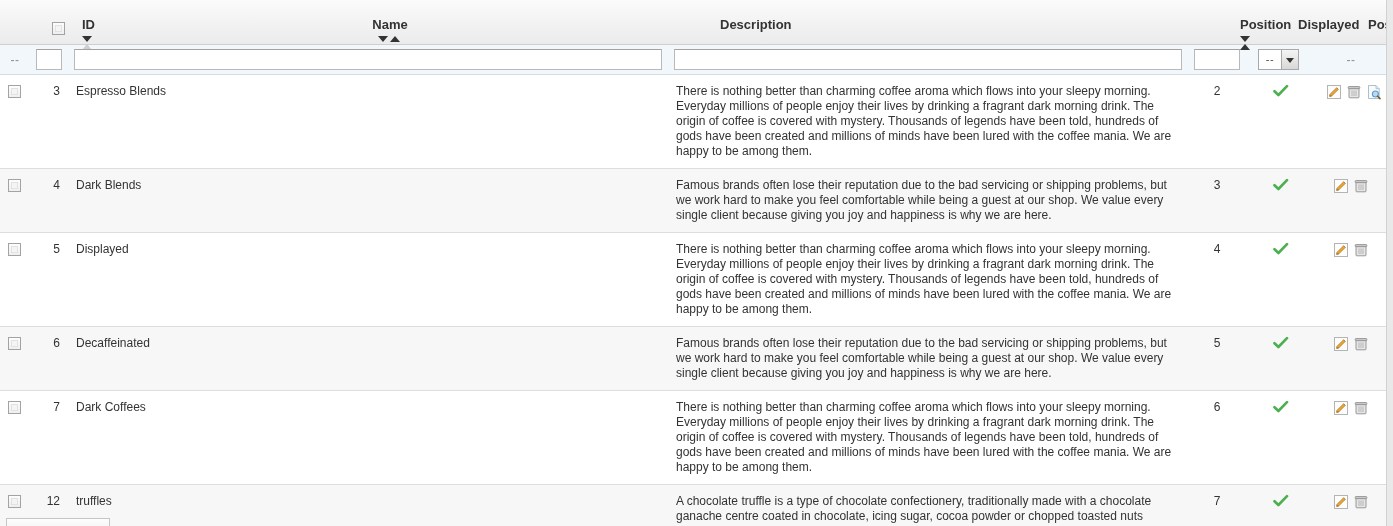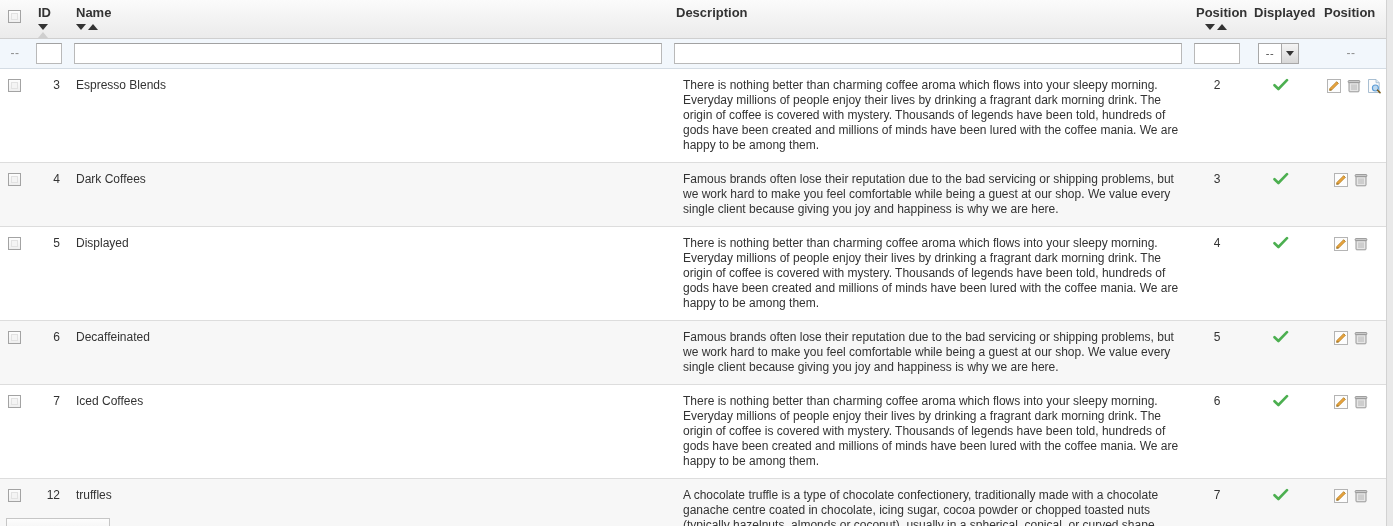--- a/index.html
+++ b/index.html
@@ -31,21 +31,21 @@
   thead th {
     border-bottom: 1px solid #cfcfcf;
     padding: 0;
     vertical-align: top;
     height: 38px;
     font-weight: bold;
     font-size: 13px;
     color: #333333;
     text-align: left;
   }
-  .th-inner { padding: 6px 8px 0 8px; }
+  .th-inner { padding: 18px 8px 0 8px; margin-left: 44px; }
   .th-inner.center { text-align: left; }
   .th-label { display: block; line-height: 14px; white-space: nowrap; }
   .sorters { display: block; margin-top: 2px; line-height: 8px; height: 10px; }
   .sorters.center { text-align: center; }
   .arrow {
     display: inline-block;
     width: 0; height: 0;
     margin-right: 2px;
     vertical-align: middle;
   }
@@ -136,26 +136,26 @@
   td.c-check { width: 30px; text-align: left; padding-left: 8px; }
   td.c-id { width: 38px; text-align: right; padding-right: 10px; color: #444; }
   td.c-name { width: 600px; padding-left: 20px; color: #333; }
   td.c-desc { padding-left: 7px; padding-right: 12px; color: #333; }
   td.c-pos { width: 58px; text-align: center; color: #444; }
   td.c-disp { width: 70px; text-align: center; }
   td.c-act { width: 70px; text-align: center; white-space: nowrap; }
 
   th.c-check { width: 30px; }
   th.c-id { width: 38px; }
-  th.c-name { width: 600px; }
+  th.c-name { width: 600px; text-align: center; }
   th.c-pos { width: 58px; }
   th.c-disp { width: 70px; }
   th.c-act { width: 70px; }
 
-  .desc-text { display: block; max-width: 516px; margin-left: 7px; }
+  .desc-text { display: block; max-width: 516px; }
 
   
   .cbox {
     display: inline-block;
     width: 13px; height: 13px;
     border: 1px solid #a3a3a3;
     background: linear-gradient(to bottom, #fdfdfd, #efefef);
     vertical-align: middle;
     position: relative;
   }
@@ -316,21 +316,21 @@
               </svg></span><span><svg class="act-icon" viewBox="0 0 16 16" xmlns="http://www.w3.org/2000/svg">
                 <path d="M2.5 1.5 H10 L13.2 4.7 V14.5 H2.5 Z" fill="#fbfbfb" stroke="#9fb8cd" stroke-width="0.9"></path>
                 <path d="M10 1.5 V4.7 H13.2" fill="#dfeaf3" stroke="#9fb8cd" stroke-width="0.8"></path>
                 <circle cx="9.4" cy="10" r="3" fill="#bcd8ef" stroke="#5b9bd5" stroke-width="1.1"></circle>
                 <path d="M11.6 12.2 L14 14.6" stroke="#7a5a18" stroke-width="1.6" stroke-linecap="round"></path>
               </svg></span></td>
         </tr>
         <tr class="data-row alt">
           <td class="c-check"><span class="cbox"></span></td>
           <td class="c-id">4</td>
-          <td class="c-name">Dark Coffees</td>
+          <td class="c-name">Dark Blends</td>
           <td class="c-desc">
             <span class="desc-text">Famous brands often lose their reputation due to the bad servicing or shipping problems, but we work hard to make you feel comfortable while being a guest at our shop. We value every single client because giving you joy and happiness is why we are here.</span>
           </td>
           <td class="c-pos">3</td>
           <td class="c-disp"><span><svg class="checkmark" viewBox="0 0 16 14" xmlns="http://www.w3.org/2000/svg">
                 <path d="M1.5 7.2 L5.4 11 L14 2.2" fill="none" stroke="#4caf50" stroke-width="2.6" stroke-linecap="round" stroke-linejoin="round"></path>
               </svg></span></td>
           <td class="c-act"><span><svg class="act-icon" viewBox="0 0 16 16" xmlns="http://www.w3.org/2000/svg">
                 <rect x="1.5" y="1.5" width="13" height="13" fill="#fdfdfd" stroke="#b4b4b4"></rect>
                 <path d="M3.5 12.2 L4 10.3 L10.6 3.7 L12.3 5.4 L5.7 12 Z" fill="#e8a33d" stroke="#b07d22" stroke-width="0.7"></path>
@@ -382,21 +382,21 @@
                 <path d="M3.5 12.2 L5.7 12" stroke="#7a5a18" stroke-width="0.7"></path>
               </svg></span><span><svg class="act-icon" viewBox="0 0 16 16" xmlns="http://www.w3.org/2000/svg">
                 <rect x="3" y="4.4" width="10" height="9.4" rx="0.8" fill="#e6e6e6" stroke="#8d8d8d" stroke-width="0.9"></rect>
                 <rect x="2.2" y="2.6" width="11.6" height="2.1" rx="0.7" fill="#cfcfcf" stroke="#8d8d8d" stroke-width="0.9"></rect>
                 <path d="M6 6.4 V12 M8 6.4 V12 M10 6.4 V12" stroke="#a8a8a8" stroke-width="0.8"></path>
               </svg></span></td>
         </tr>
         <tr class="data-row">
           <td class="c-check"><span class="cbox"></span></td>
           <td class="c-id">7</td>
-          <td class="c-name">Iced Coffees</td>
+          <td class="c-name">Dark Coffees</td>
           <td class="c-desc">
             <span class="desc-text">There is nothing better than charming coffee aroma which flows into your sleepy morning. Everyday millions of people enjoy their lives by drinking a fragrant dark morning drink. The origin of coffee is covered with mystery. Thousands of legends have been told, hundreds of gods have been created and millions of minds have been lured with the coffee mania. We are happy to be among them.</span>
           </td>
           <td class="c-pos">6</td>
           <td class="c-disp"><span><svg class="checkmark" viewBox="0 0 16 14" xmlns="http://www.w3.org/2000/svg">
                 <path d="M1.5 7.2 L5.4 11 L14 2.2" fill="none" stroke="#4caf50" stroke-width="2.6" stroke-linecap="round" stroke-linejoin="round"></path>
               </svg></span></td>
           <td class="c-act"><span><svg class="act-icon" viewBox="0 0 16 16" xmlns="http://www.w3.org/2000/svg">
                 <rect x="1.5" y="1.5" width="13" height="13" fill="#fdfdfd" stroke="#b4b4b4"></rect>
                 <path d="M3.5 12.2 L4 10.3 L10.6 3.7 L12.3 5.4 L5.7 12 Z" fill="#e8a33d" stroke="#b07d22" stroke-width="0.7"></path>

